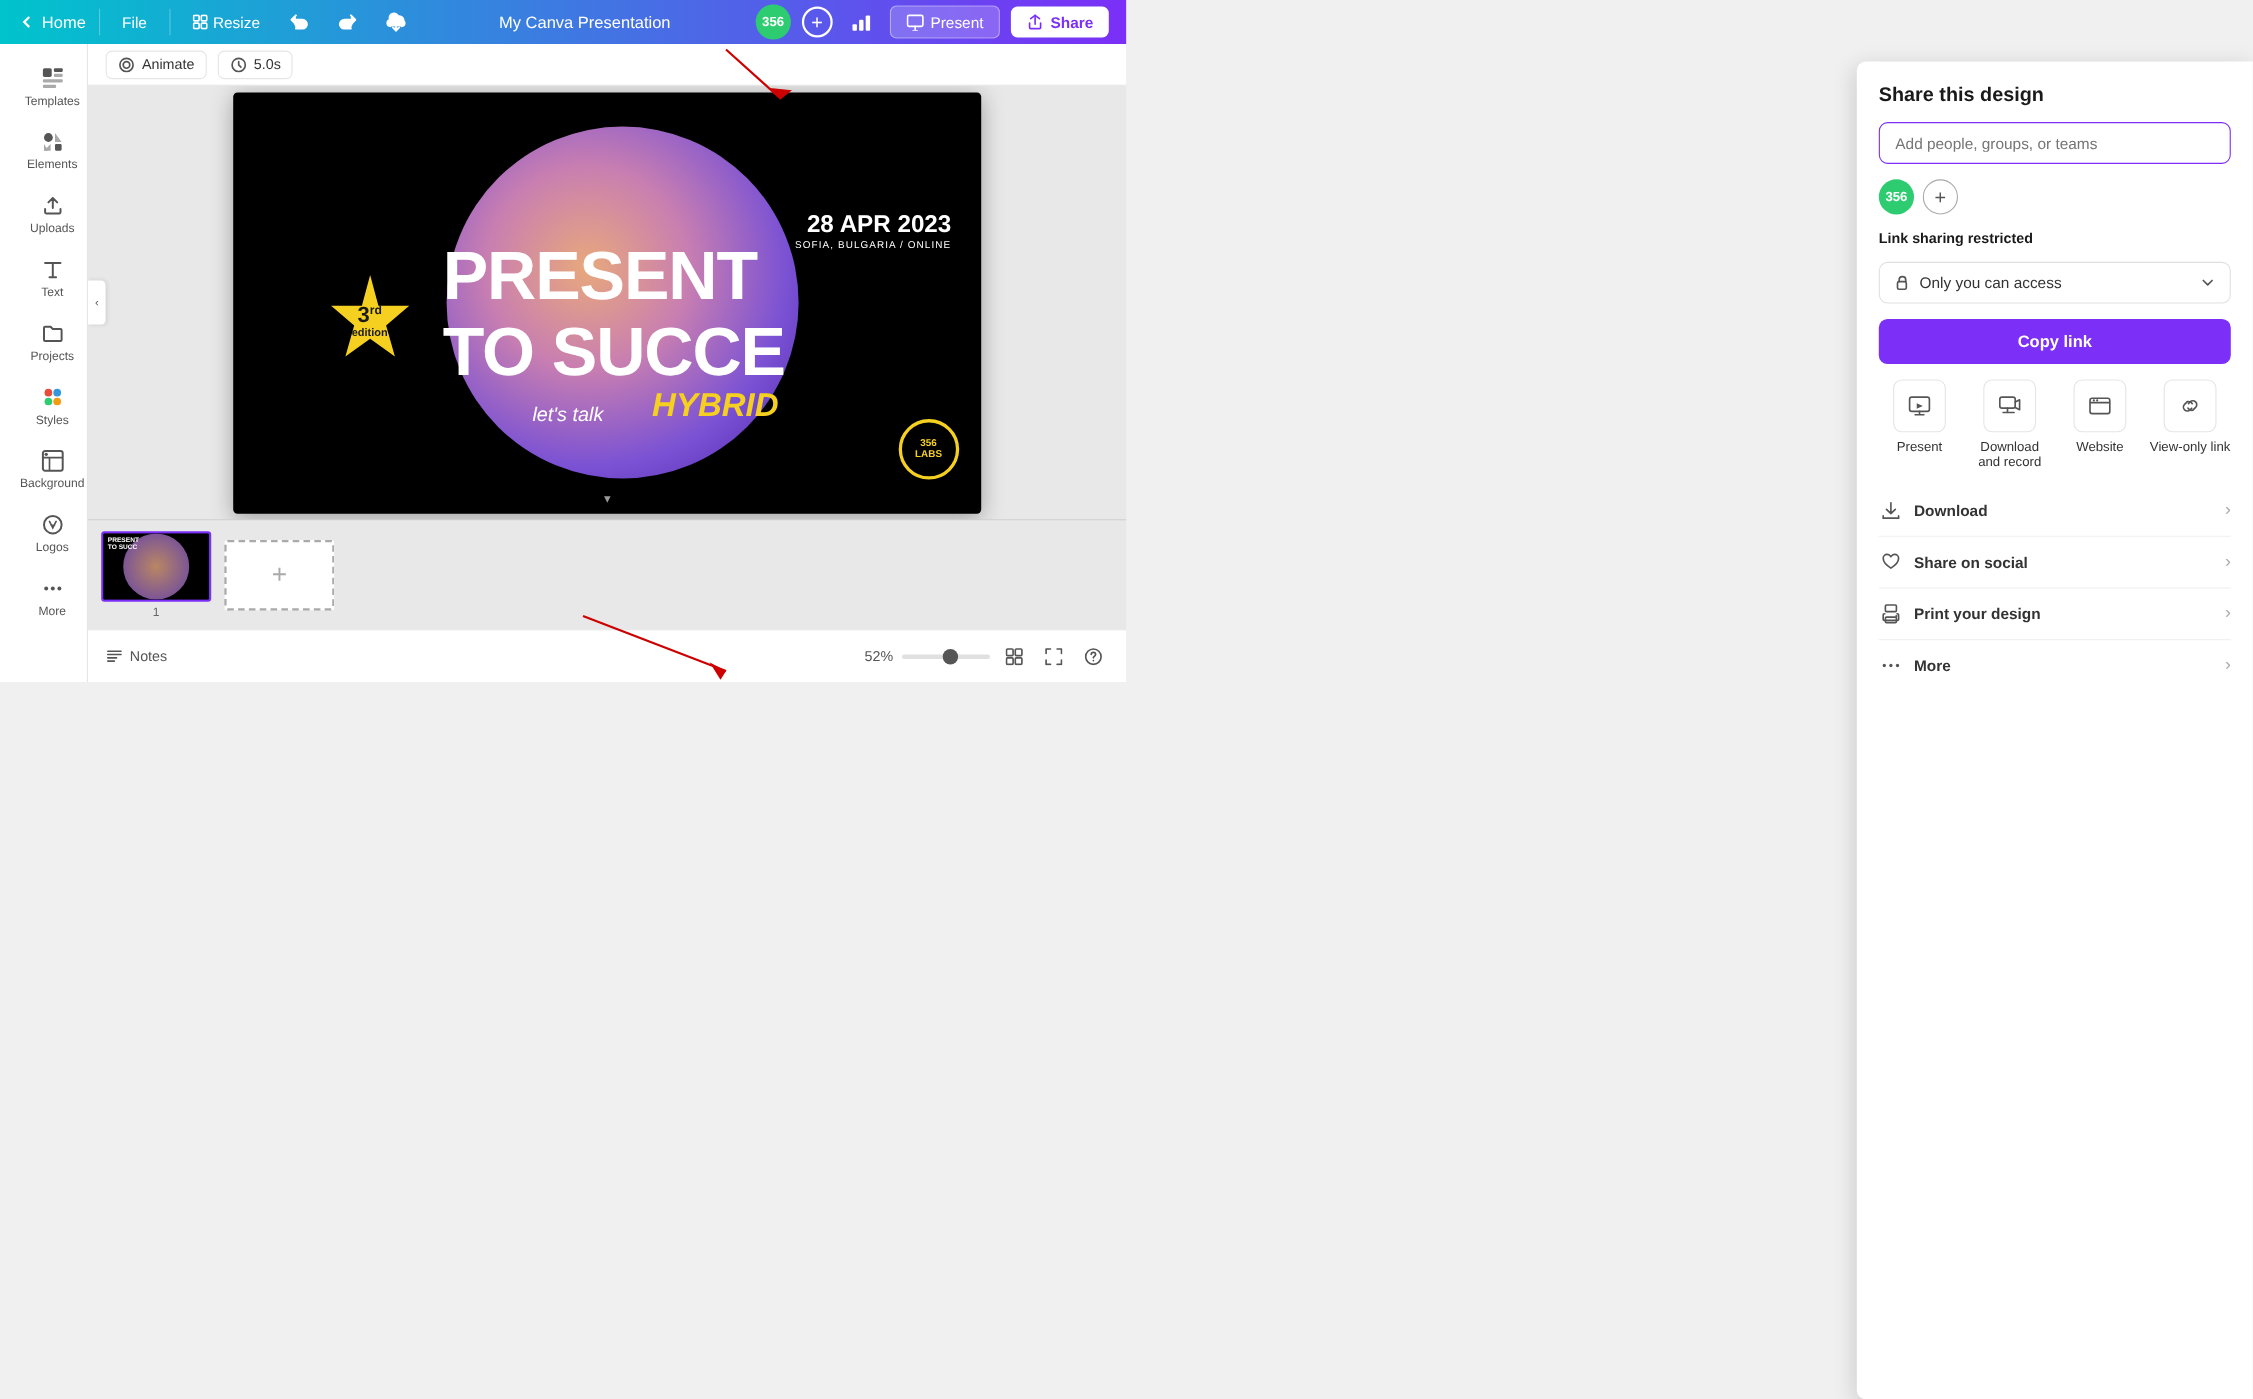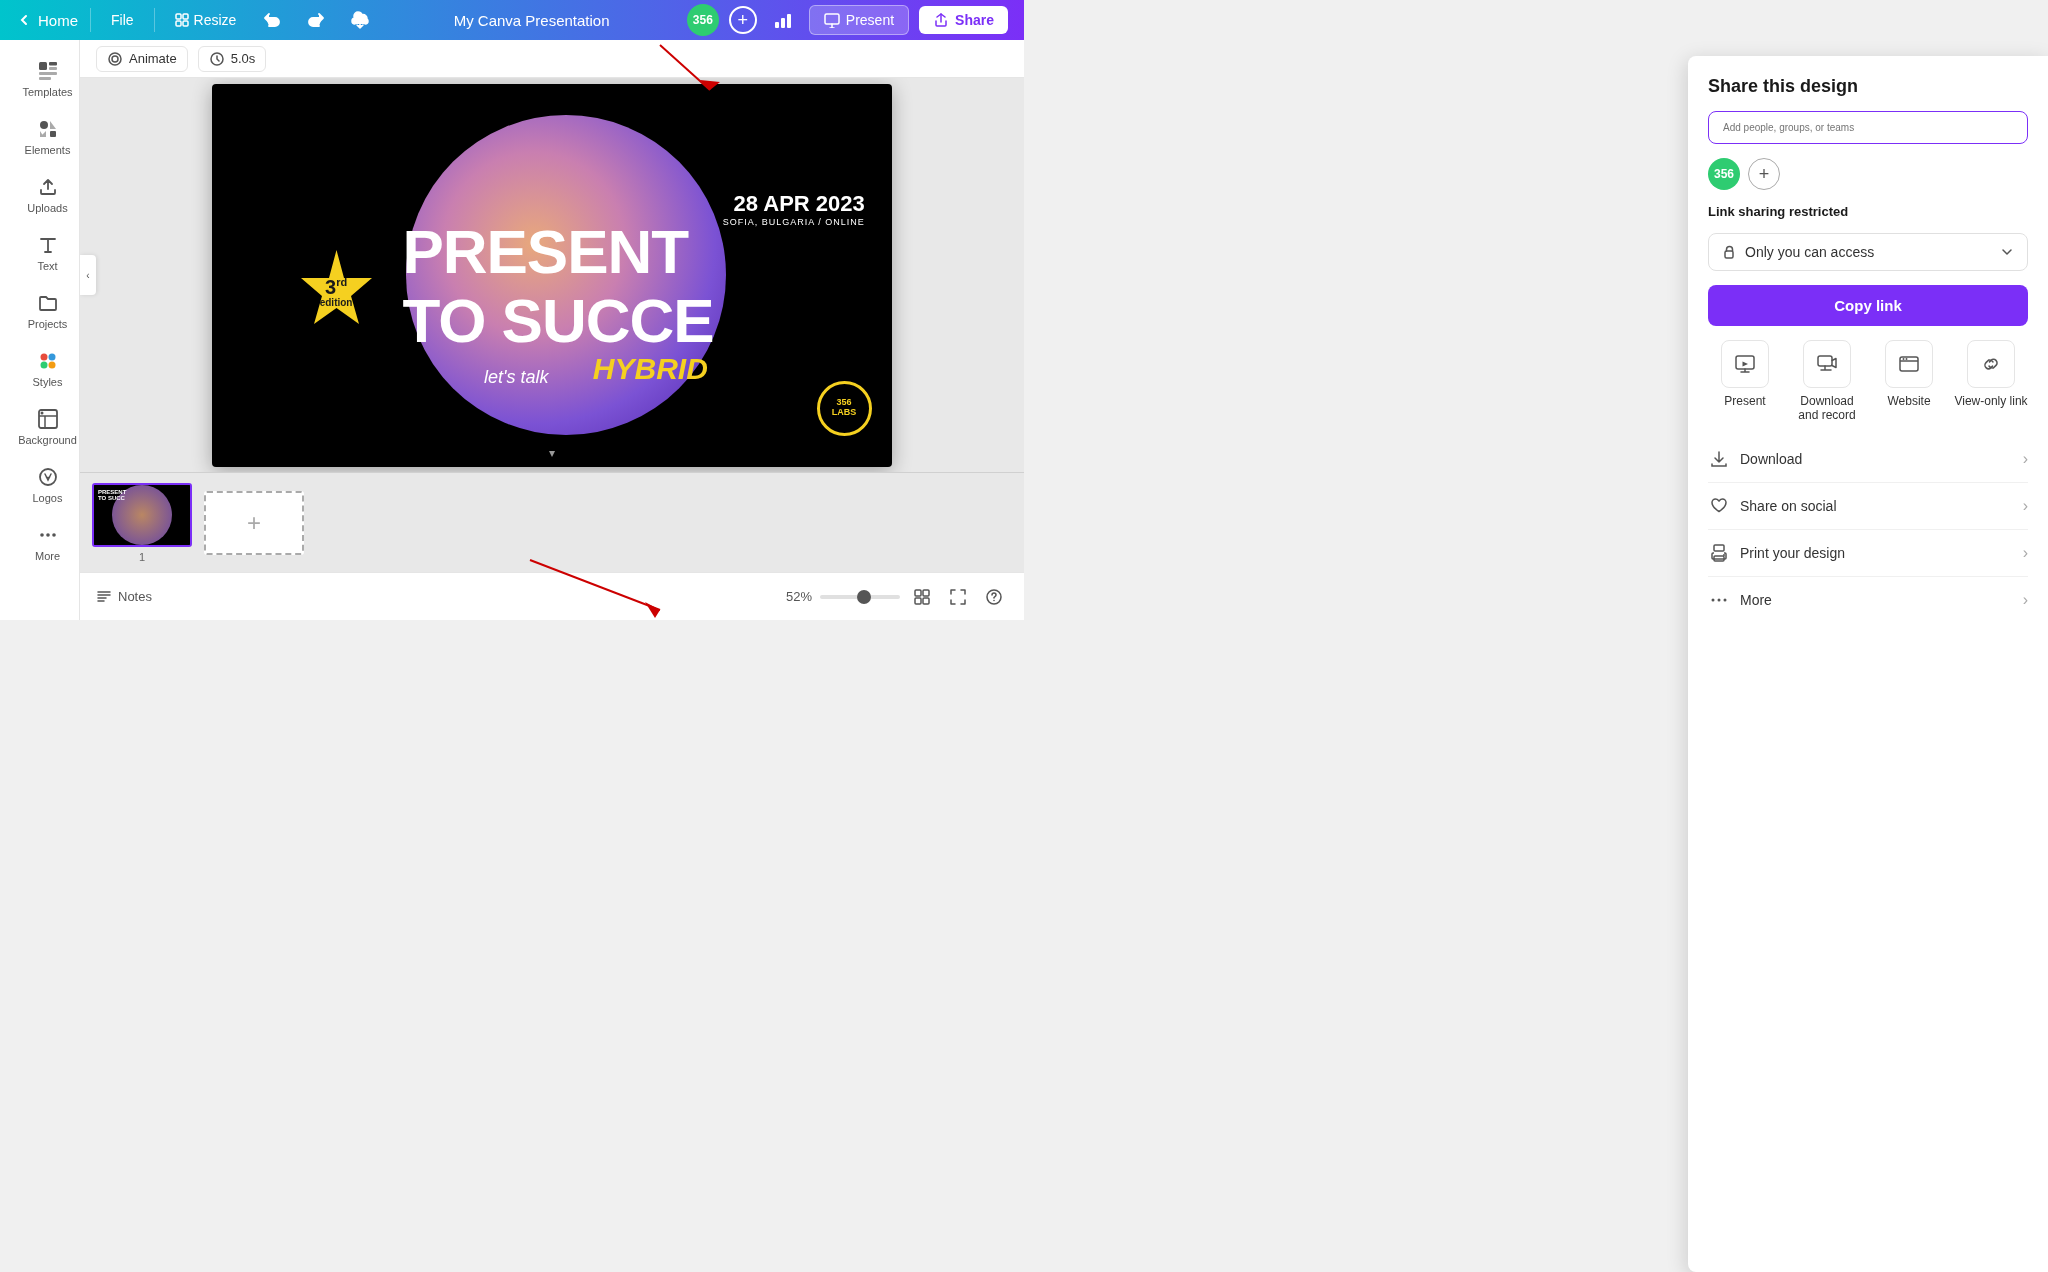--- a/index.html
+++ b/index.html
@@ -65,36 +65,36 @@
     .add-slide-btn { width: 100px; height: 64px; border: 2px dashed #aaa; border-radius: 3px; display: flex; align-items: center; justify-content: center; cursor: pointer; background: white; font-size: 24px; color: #aaa; flex-shrink: 0; }
 
     
     .share-panel {
       position: absolute; top: 56px; right: 0; width: 360px; background: white;
       border-radius: 8px 0 0 8px; box-shadow: -2px 4px 20px rgba(0,0,0,0.15);
       z-index: 100; padding: 20px; display: flex; flex-direction: column; gap: 14px;
       height: calc(100% - 56px); overflow-y: auto;
     }
     .share-title { font-size: 18px; font-weight: 700; color: #1a1a1a; }
-    .share-input { width: 100%; border: 1.5px solid #7b2ff7; border-radius: 8px; padding: 10px 14px; font-size: 10px; color: #ec4899; outline: none; }
+    .share-input { width: 100%; border: 1.5px solid #7b2ff7; border-radius: 8px; padding: 10px 14px; font-size: 14px; color: #ec4899; outline: none; }
     .share-users-row { display: flex; align-items: center; gap: 8px; }
     .share-user-avatar { width: 32px; height: 32px; border-radius: 50%; background: #2ecc71; display: flex; align-items: center; justify-content: center; color: white; font-size: 12px; font-weight: 700; }
     .share-add-btn { width: 32px; height: 32px; border-radius: 50%; border: 1.5px solid #aaa; display: flex; align-items: center; justify-content: center; font-size: 18px; color: #555; cursor: pointer; }
     .share-section-label { font-size: 13px; font-weight: 600; color: #1a1a1a; }
     .share-dropdown { display: flex; align-items: center; gap: 8px; border: 1px solid #e0e0e0; border-radius: 8px; padding: 10px 12px; cursor: pointer; }
     .share-dropdown-text { flex: 1; font-size: 14px; color: #333; }
     .copy-link-btn { background: #7b2ff7; color: white; border: none; border-radius: 8px; padding: 12px; font-size: 15px; font-weight: 600; cursor: pointer; width: 100%; }
     .share-options-grid { display: grid; grid-template-columns: repeat(4, 1fr); gap: 8px; }
     .share-option { display: flex; flex-direction: column; align-items: center; gap: 6px; cursor: pointer; }
     .share-option-icon { width: 48px; height: 48px; border-radius: 8px; border: 1px solid #e5e5e5; display: flex; align-items: center; justify-content: center; background: white; }
     .share-option-icon svg { width: 22px; height: 22px; }
     .share-option-label { font-size: 12px; color: #333; text-align: center; }
     .share-menu-item { display: flex; align-items: center; gap: 10px; padding: 12px 0; border-top: 1px solid #f0f0f0; cursor: pointer; }
     .share-menu-item:first-child { border-top: none; }
-    .share-menu-text { flex: 1; font-size: 14px; color: #333; font-weight: 400; }
+    .share-menu-text { flex: 1; font-size: 14px; color: #333; font-weight: 700; }
     .share-menu-chevron { color: #aaa; font-size: 16px; }
     .share-menu-icon { width: 22px; height: 22px; display: flex; align-items: center; justify-content: center; color: #555; }
 
     
     .slide-bg-circle {
       position: absolute; width: 320px; height: 320px; border-radius: 50%;
       background: radial-gradient(circle at 40% 40%, #e8a87c, #c97fb0, #7b52d4, #4a1fa8);
       top: 50%; left: 52%; transform: translate(-50%, -50%);
     }
     .slide-text-present { position: absolute; top: 36%; left: 28%; font-size: 62px; font-weight: 900; color: white; letter-spacing: -1px; line-height: 1; }

